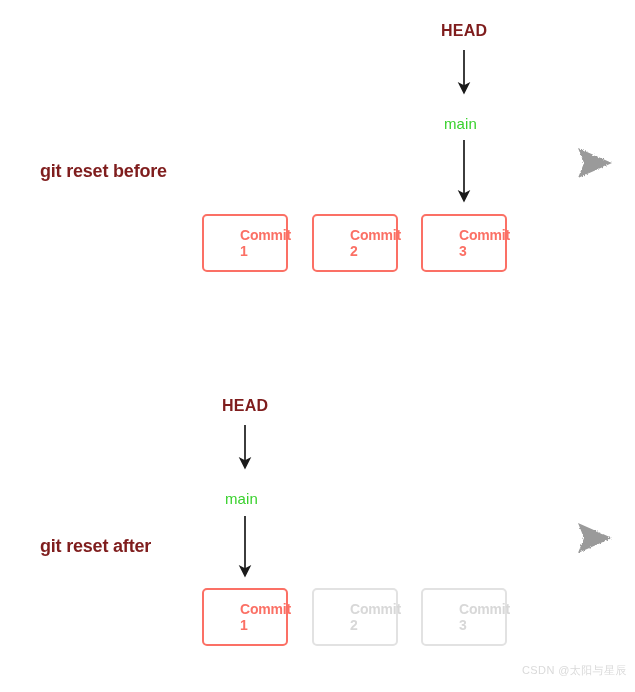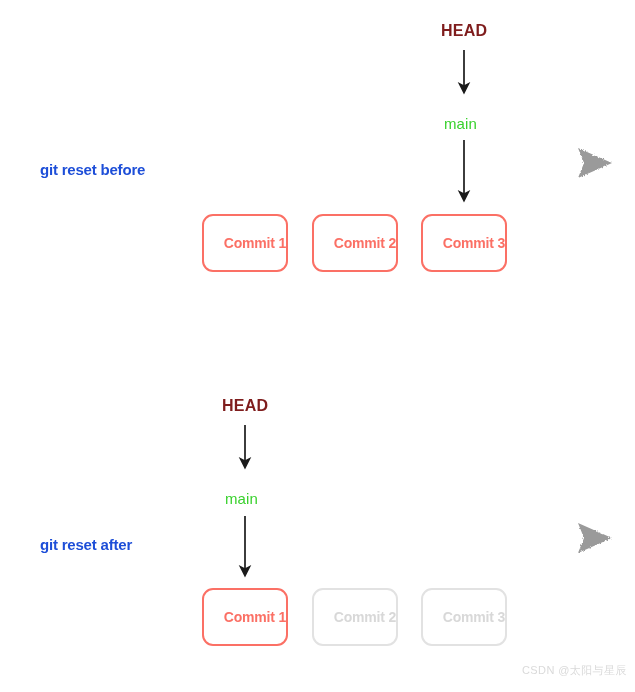--- a/index.html
+++ b/index.html
@@ -16,22 +16,22 @@
     height: 692px;
     background: #ffffff;
     overflow: hidden;
   }
 
   
   .row-label {
     position: absolute;
     font-family: "Liberation Sans", sans-serif;
     font-weight: bold;
-    font-size: 15px;
-    color: #1d4ed8;
+    font-size: 18px;
+    color: #7f1d1d;
     letter-spacing: -0.2px;
     white-space: nowrap;
   }
   .head-label {
     position: absolute;
     font-family: "Liberation Sans", sans-serif;
     font-weight: bold;
     font-size: 16px;
     color: #7f1d1d;
     white-space: nowrap;
@@ -46,26 +46,27 @@
     white-space: nowrap;
     letter-spacing: 0.1px;
   }
 
   
   .commit {
     position: absolute;
     width: 86px;
     height: 58px;
     border: 2px solid #fb7065;
-    border-radius: 11px;
+    border-radius: 5px;
     box-sizing: border-box;
     display: flex;
     align-items: center;
-    justify-content: flex-end;
+    justify-content: flex-start;
     background: #ffffff;
+    padding-left: 36px;
   }
   .commit .commit-text {
     font-family: "Liberation Sans", sans-serif;
     font-weight: bold;
     font-size: 14px;
     color: #fb7065;
     letter-spacing: -0.2px;
   }
   .commit.faded {
     border-color: #e2e2e2;

